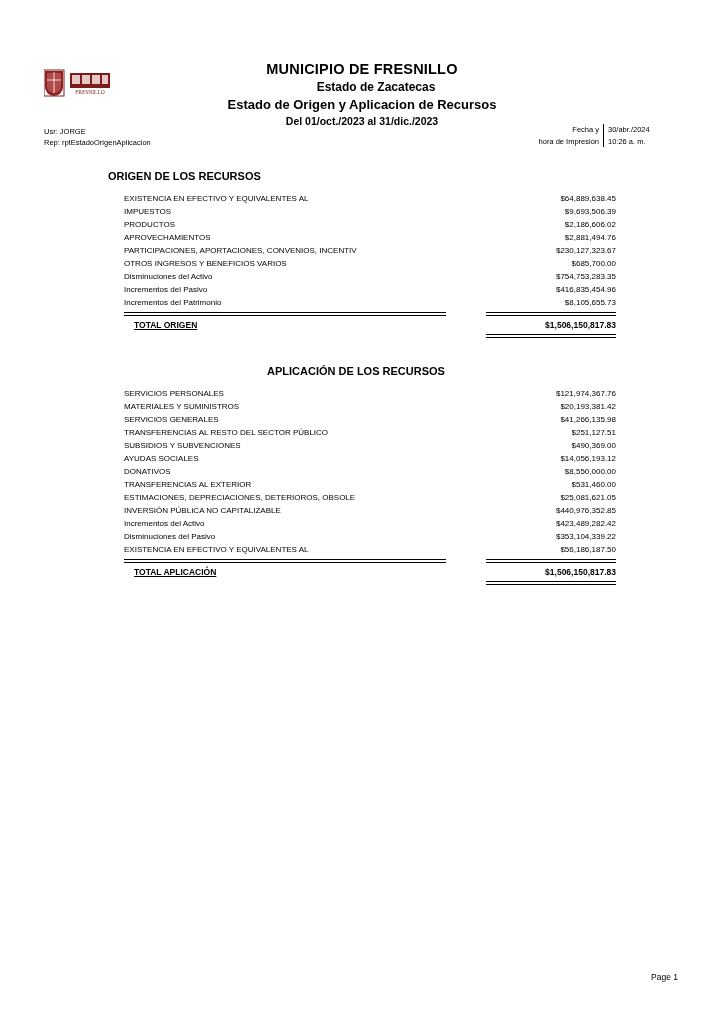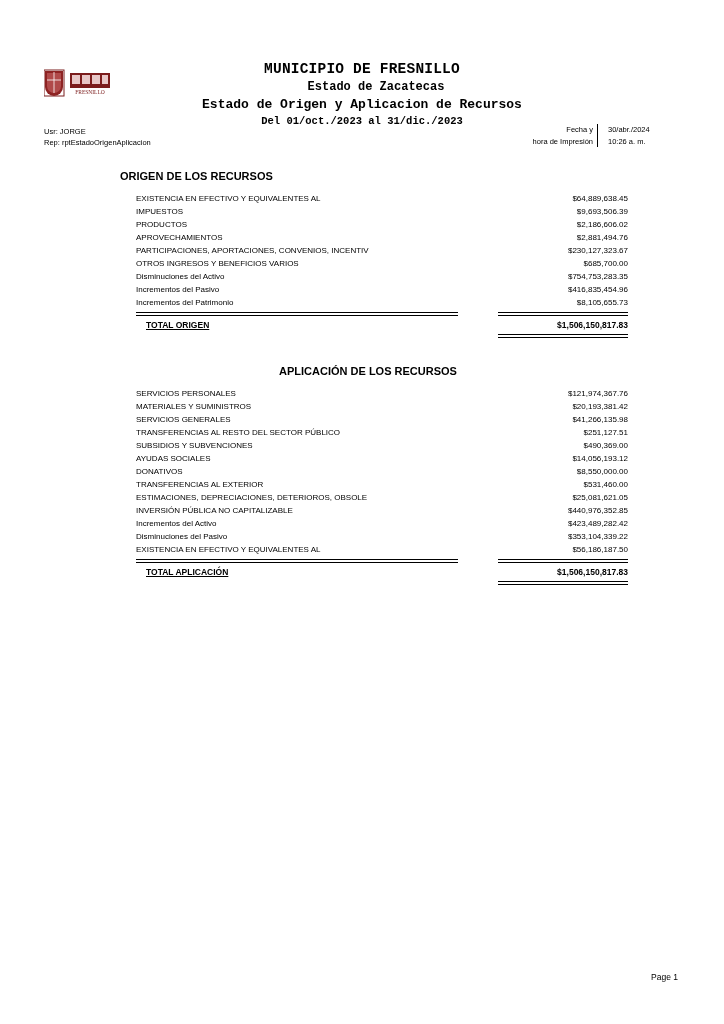--- a/index.html
+++ b/index.html
@@ -35,21 +35,20 @@
     height: 34px;
     display: flex;
     align-items: center;
     justify-content: center;
   }
   .logo svg { display: block; }
 
   .title-block {
     text-align: center;
     line-height: 1.25;
-    font-family: Liberation Mono, monospace;
   }
   .title-main {
     font-size: 14.5px;
     font-weight: bold;
     letter-spacing: 0.2px;
   }
   .title-sub {
     font-size: 12px;
     font-weight: bold;
     margin-top: 2px;
@@ -84,29 +83,29 @@
   .meta-right .row {
     display: flex;
     justify-content: flex-end;
     align-items: center;
     white-space: nowrap;
   }
   .meta-right .lbl { text-align: right; }
   .meta-right .val {
     width: 70px;
     text-align: left;
-    padding-left: 10px;
+    padding-left: 4px;
     border-left: 1px solid #000;
     margin-left: 4px;
   }
 
   
   .content {
     position: absolute;
-    left: 12px;
+    left: 0;
     top: 170px;
     width: 604px;
   }
   .section-title {
     font-size: 11px;
     font-weight: bold;
     margin: 0 0 10px 108px;
   }
   .section-title.second { margin-top: 26px; text-align: center; }
 

